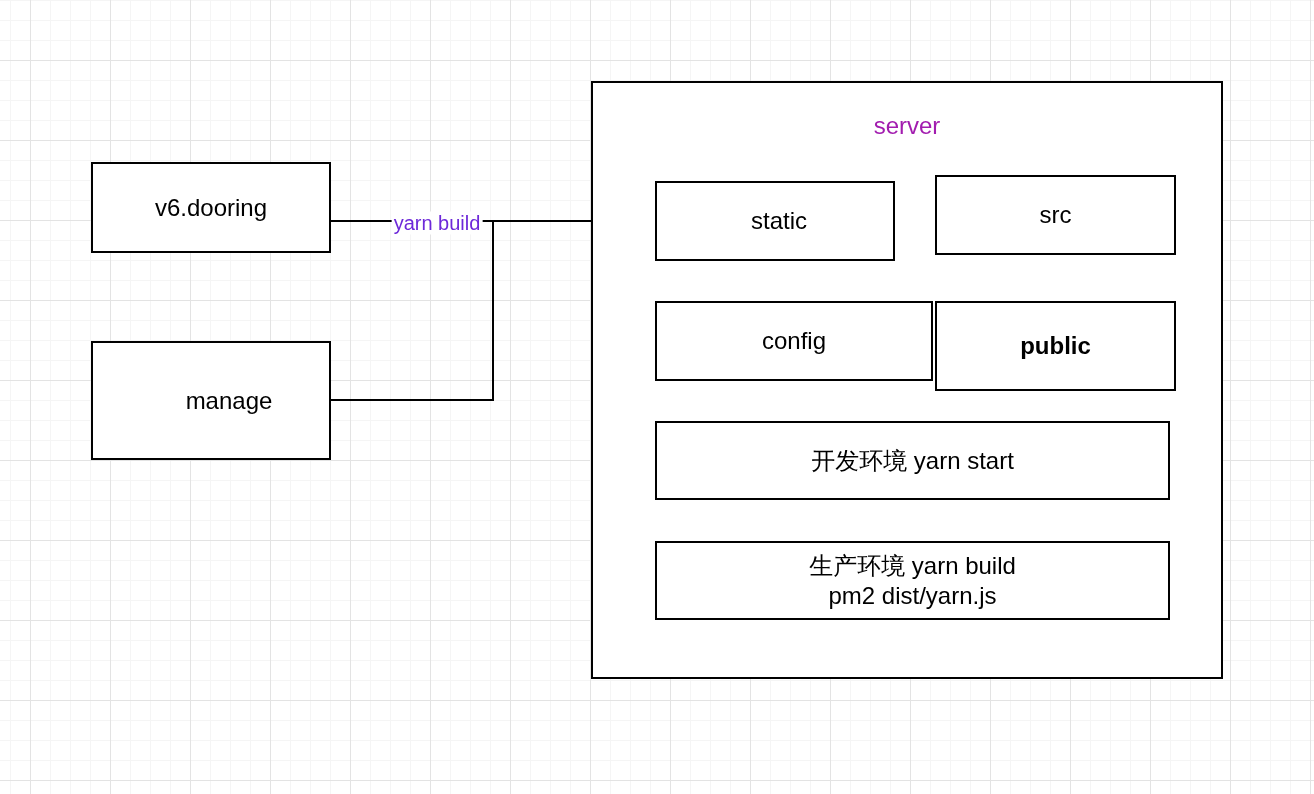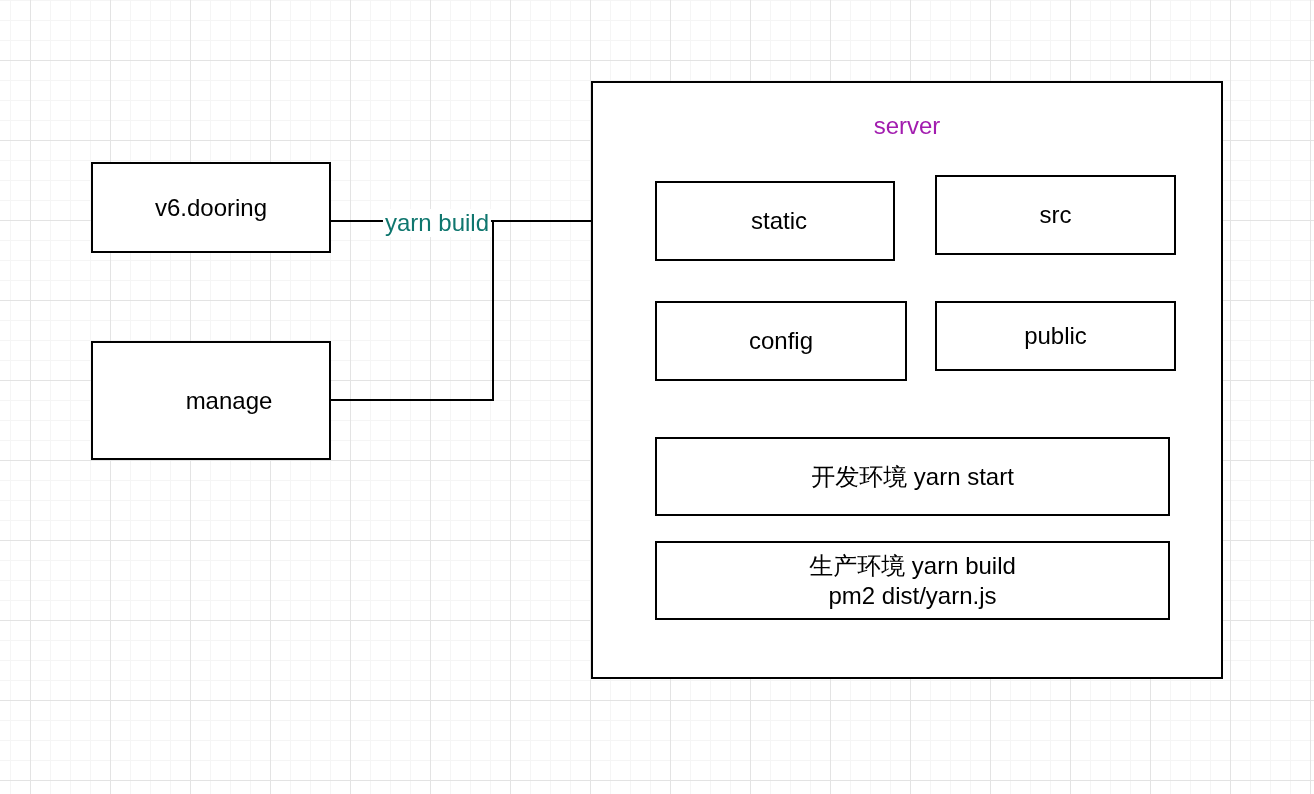--- a/index.html
+++ b/index.html
@@ -56,22 +56,22 @@
     font-size: 24px;
     color: #a21caf;
   }
   .edge-label {
     position: absolute;
     left: 437px;
     top: 223px;
     transform: translate(-50%, -50%);
     background: #ffffff;
     padding: 0 2px;
-    font-size: 24px;
-    color: #0f766e;
+    font-size: 20px;
+    color: #6d28d9;
     white-space: nowrap;
   }
   .two-line span { display: block; }
 </style>
 </head>
 <body>
 
 <div class="canvas">
 
   <svg class="edge-layer" viewBox="0 0 1314 794" xmlns="http://www.w3.org/2000/svg">
@@ -95,29 +95,29 @@
   </div>
 
   <div class="node" style="left:655px; top:181px; width:240px; height:80px;padding-left:8px;">
     <span>static</span>
   </div>
 
   <div class="node" style="left:935px; top:175px; width:241px; height:80px;">
     <span>src</span>
   </div>
 
-  <div class="node" style="left:655px; top:301px; width:252px; height:80px;">
+  <div class="node" style="left:655px; top:301px; width:278px; height:80px;">
     <span>config</span>
   </div>
 
-  <div class="node" style="left:935px; top:301px; width:241px; height:70px;">
+  <div class="node" style="left:935px; top:301px; width:241px; height:90px;font-weight:bold;">
     <span>public</span>
   </div>
 
-  <div class="node" style="left:655px; top:421px; width:515px; height:79px;margin-top:16px;">
+  <div class="node" style="left:655px; top:421px; width:515px; height:79px;">
     <span>开发环境 yarn start</span>
   </div>
 
   <div class="node two-line" style="left:655px; top:541px; width:515px; height:79px;">
     <div>
       <span>生产环境 yarn build</span>
       <span>pm2 dist/yarn.js</span>
     </div>
   </div>
 

